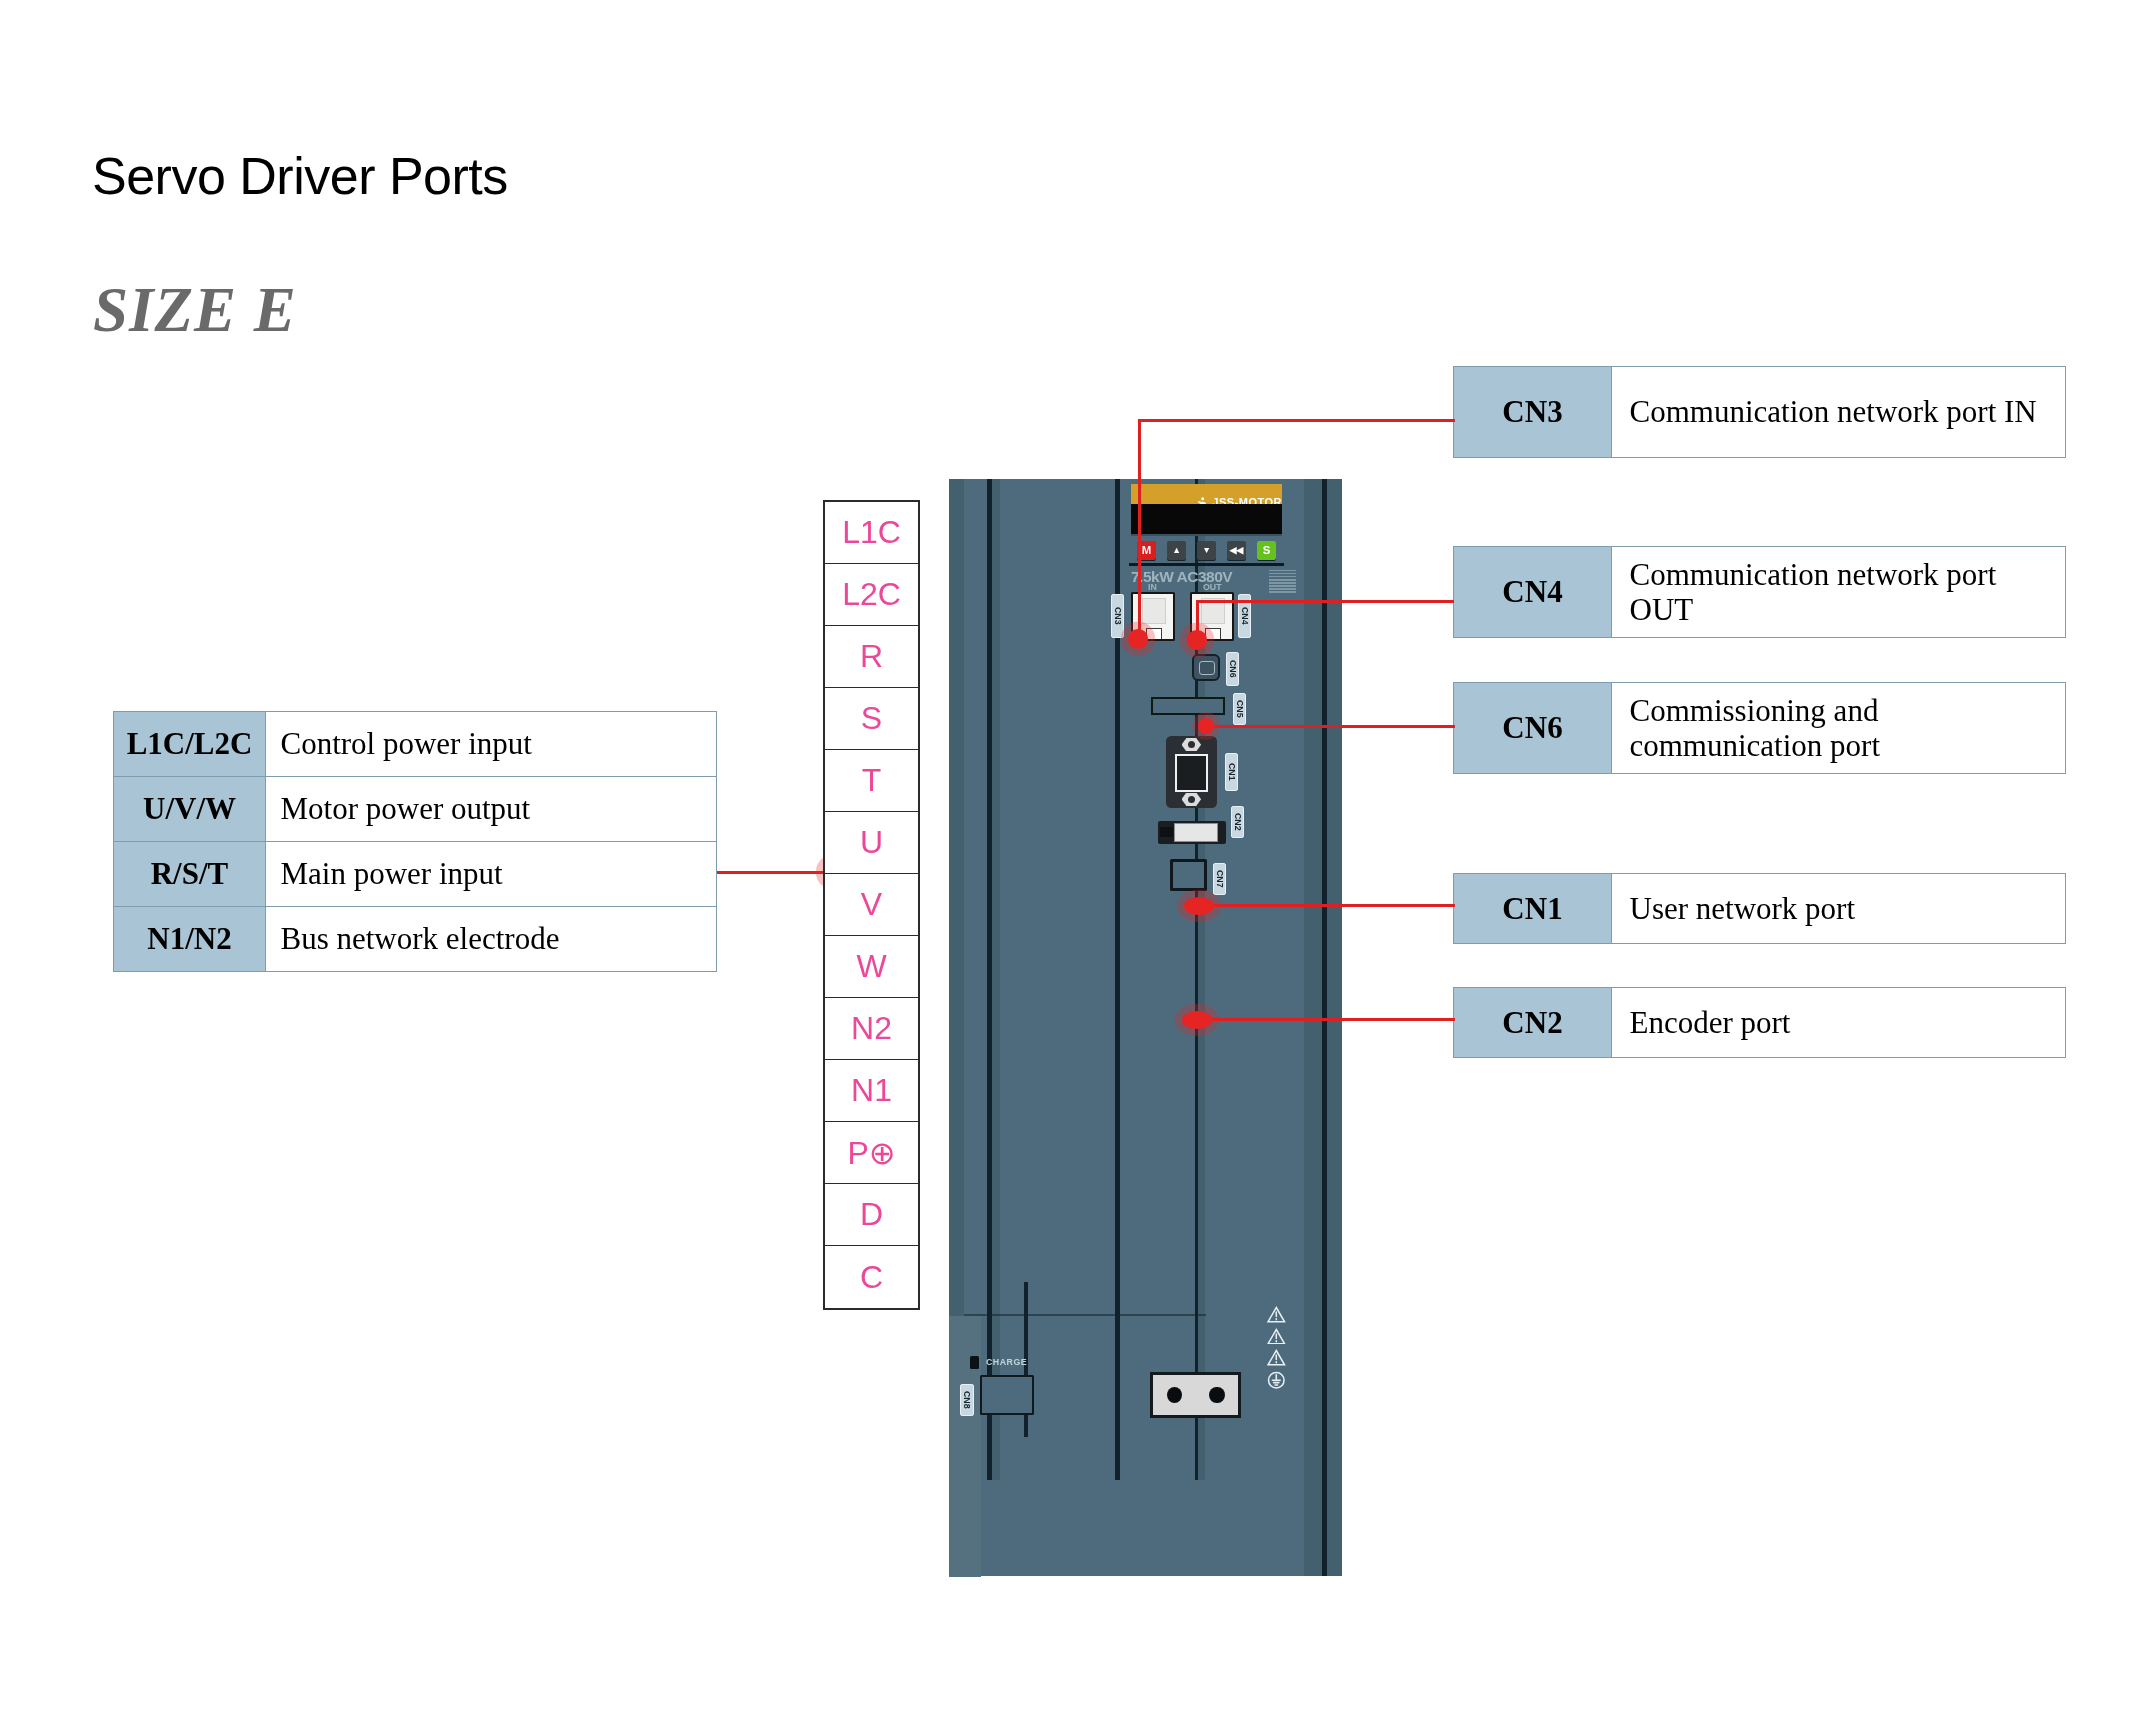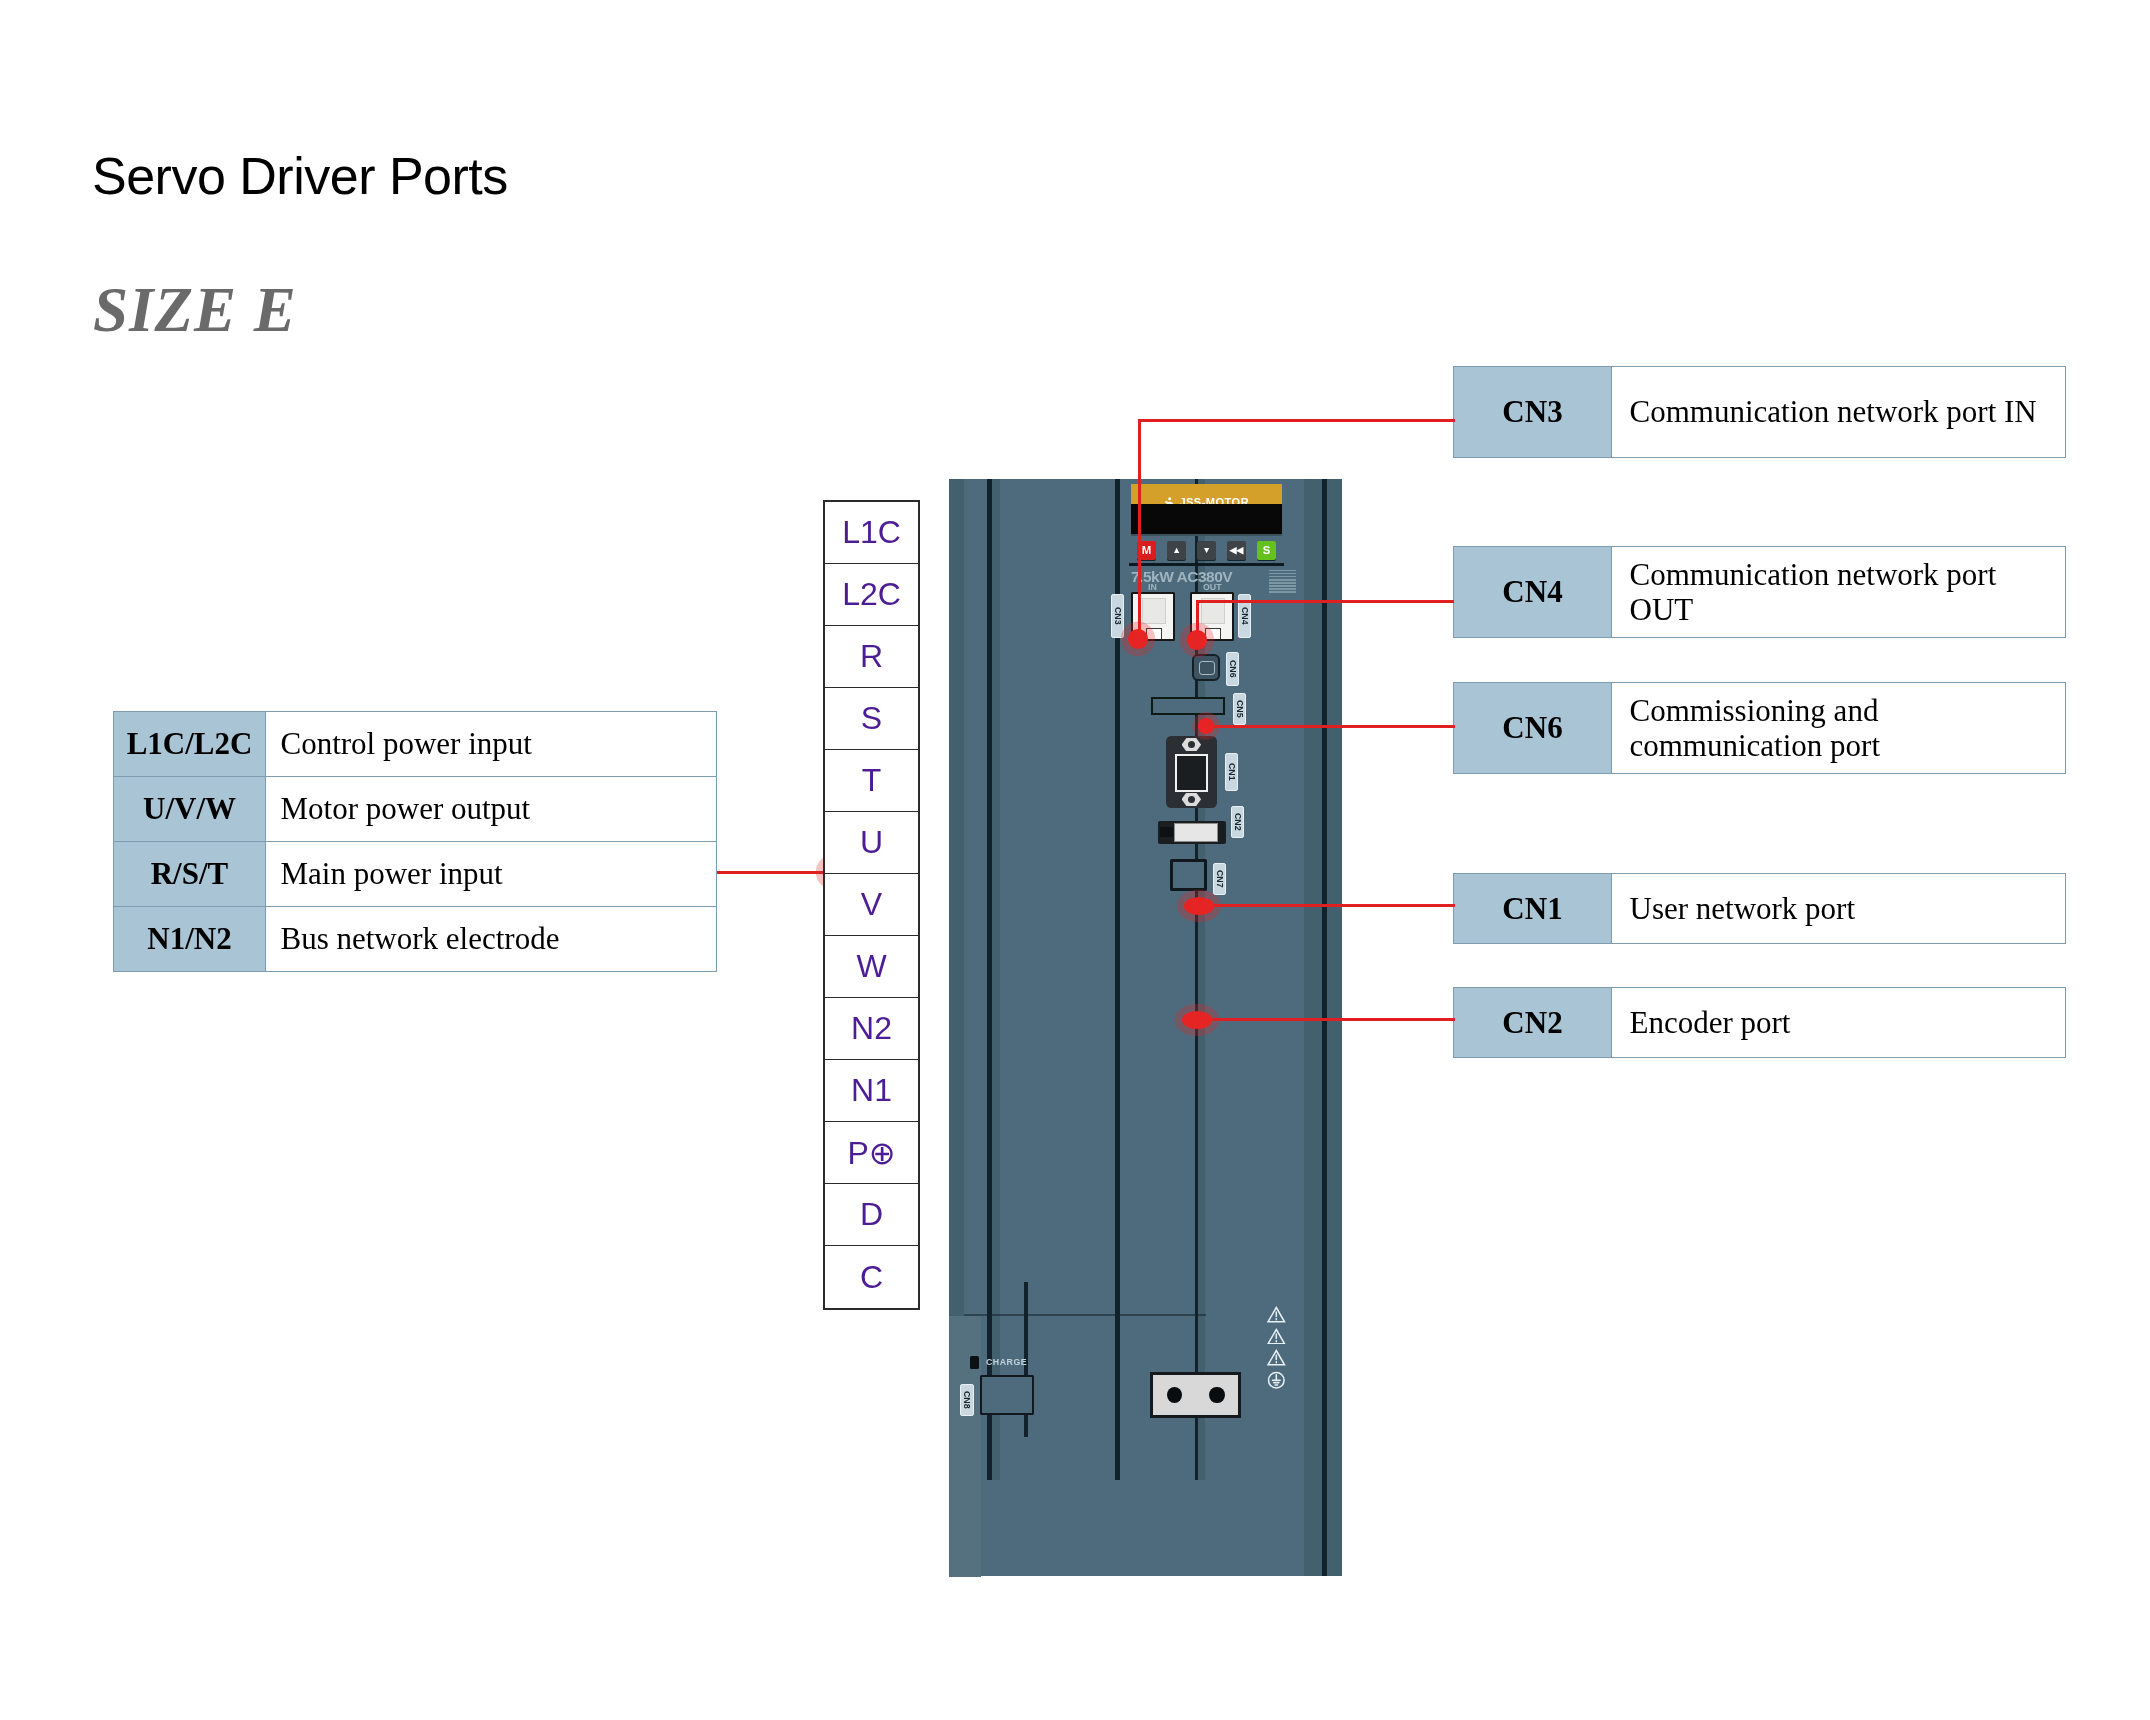--- a/index.html
+++ b/index.html
@@ -58,39 +58,39 @@
 
   
   #terminal-list{
     position:absolute;left:823px;top:500px;width:97px;
     border:2.1px solid #2b2b2b;background:#fff;box-sizing:border-box;
   }
   .terminal-cell{
     height:62px;border-bottom:1.5px solid #2b2b2b;
     display:flex;align-items:center;justify-content:center;
     font-family:"Liberation Sans", sans-serif;
-    font-size:32px;color:#4c1d95;box-sizing:border-box;
+    font-size:32px;color:#ec4899;box-sizing:border-box;
   }
   .terminal-cell:last-child{border-bottom:none;}
 
   
   #drive{
     position:absolute;left:949px;top:479px;width:392px;height:1097px;
   }
   .drv-panel{position:absolute;background:#4e6b7d;}
   .drv-edge{position:absolute;background:#12222c;}
   .drv-shadow{position:absolute;background:#43606f;}
 
   
   #brand-bar{
     position:absolute;left:182px;top:5.2px;width:151px;height:36px;
     background:#d4a02a;color:#fff;
     font-family:"Liberation Sans", sans-serif;font-weight:700;
     font-size:11px;letter-spacing:0.5px;
-    display:flex;align-items:center;justify-content:center;gap:4.1px;
+    display:flex;align-items:center;justify-content:flex-end;gap:4.1px;
   }
   #brand-logo{width:11.4px;height:11.4px;}
   
   #led-display{
     position:absolute;left:182px;top:25px;width:151px;height:30px;
     background:#080808;border-bottom:2.1px solid #3a515e;
   }
   
   #keypad{position:absolute;left:182px;top:61px;width:151px;height:20.6px;
     display:flex;align-items:center;justify-content:space-between;padding:0 6.2px;box-sizing:border-box;}

